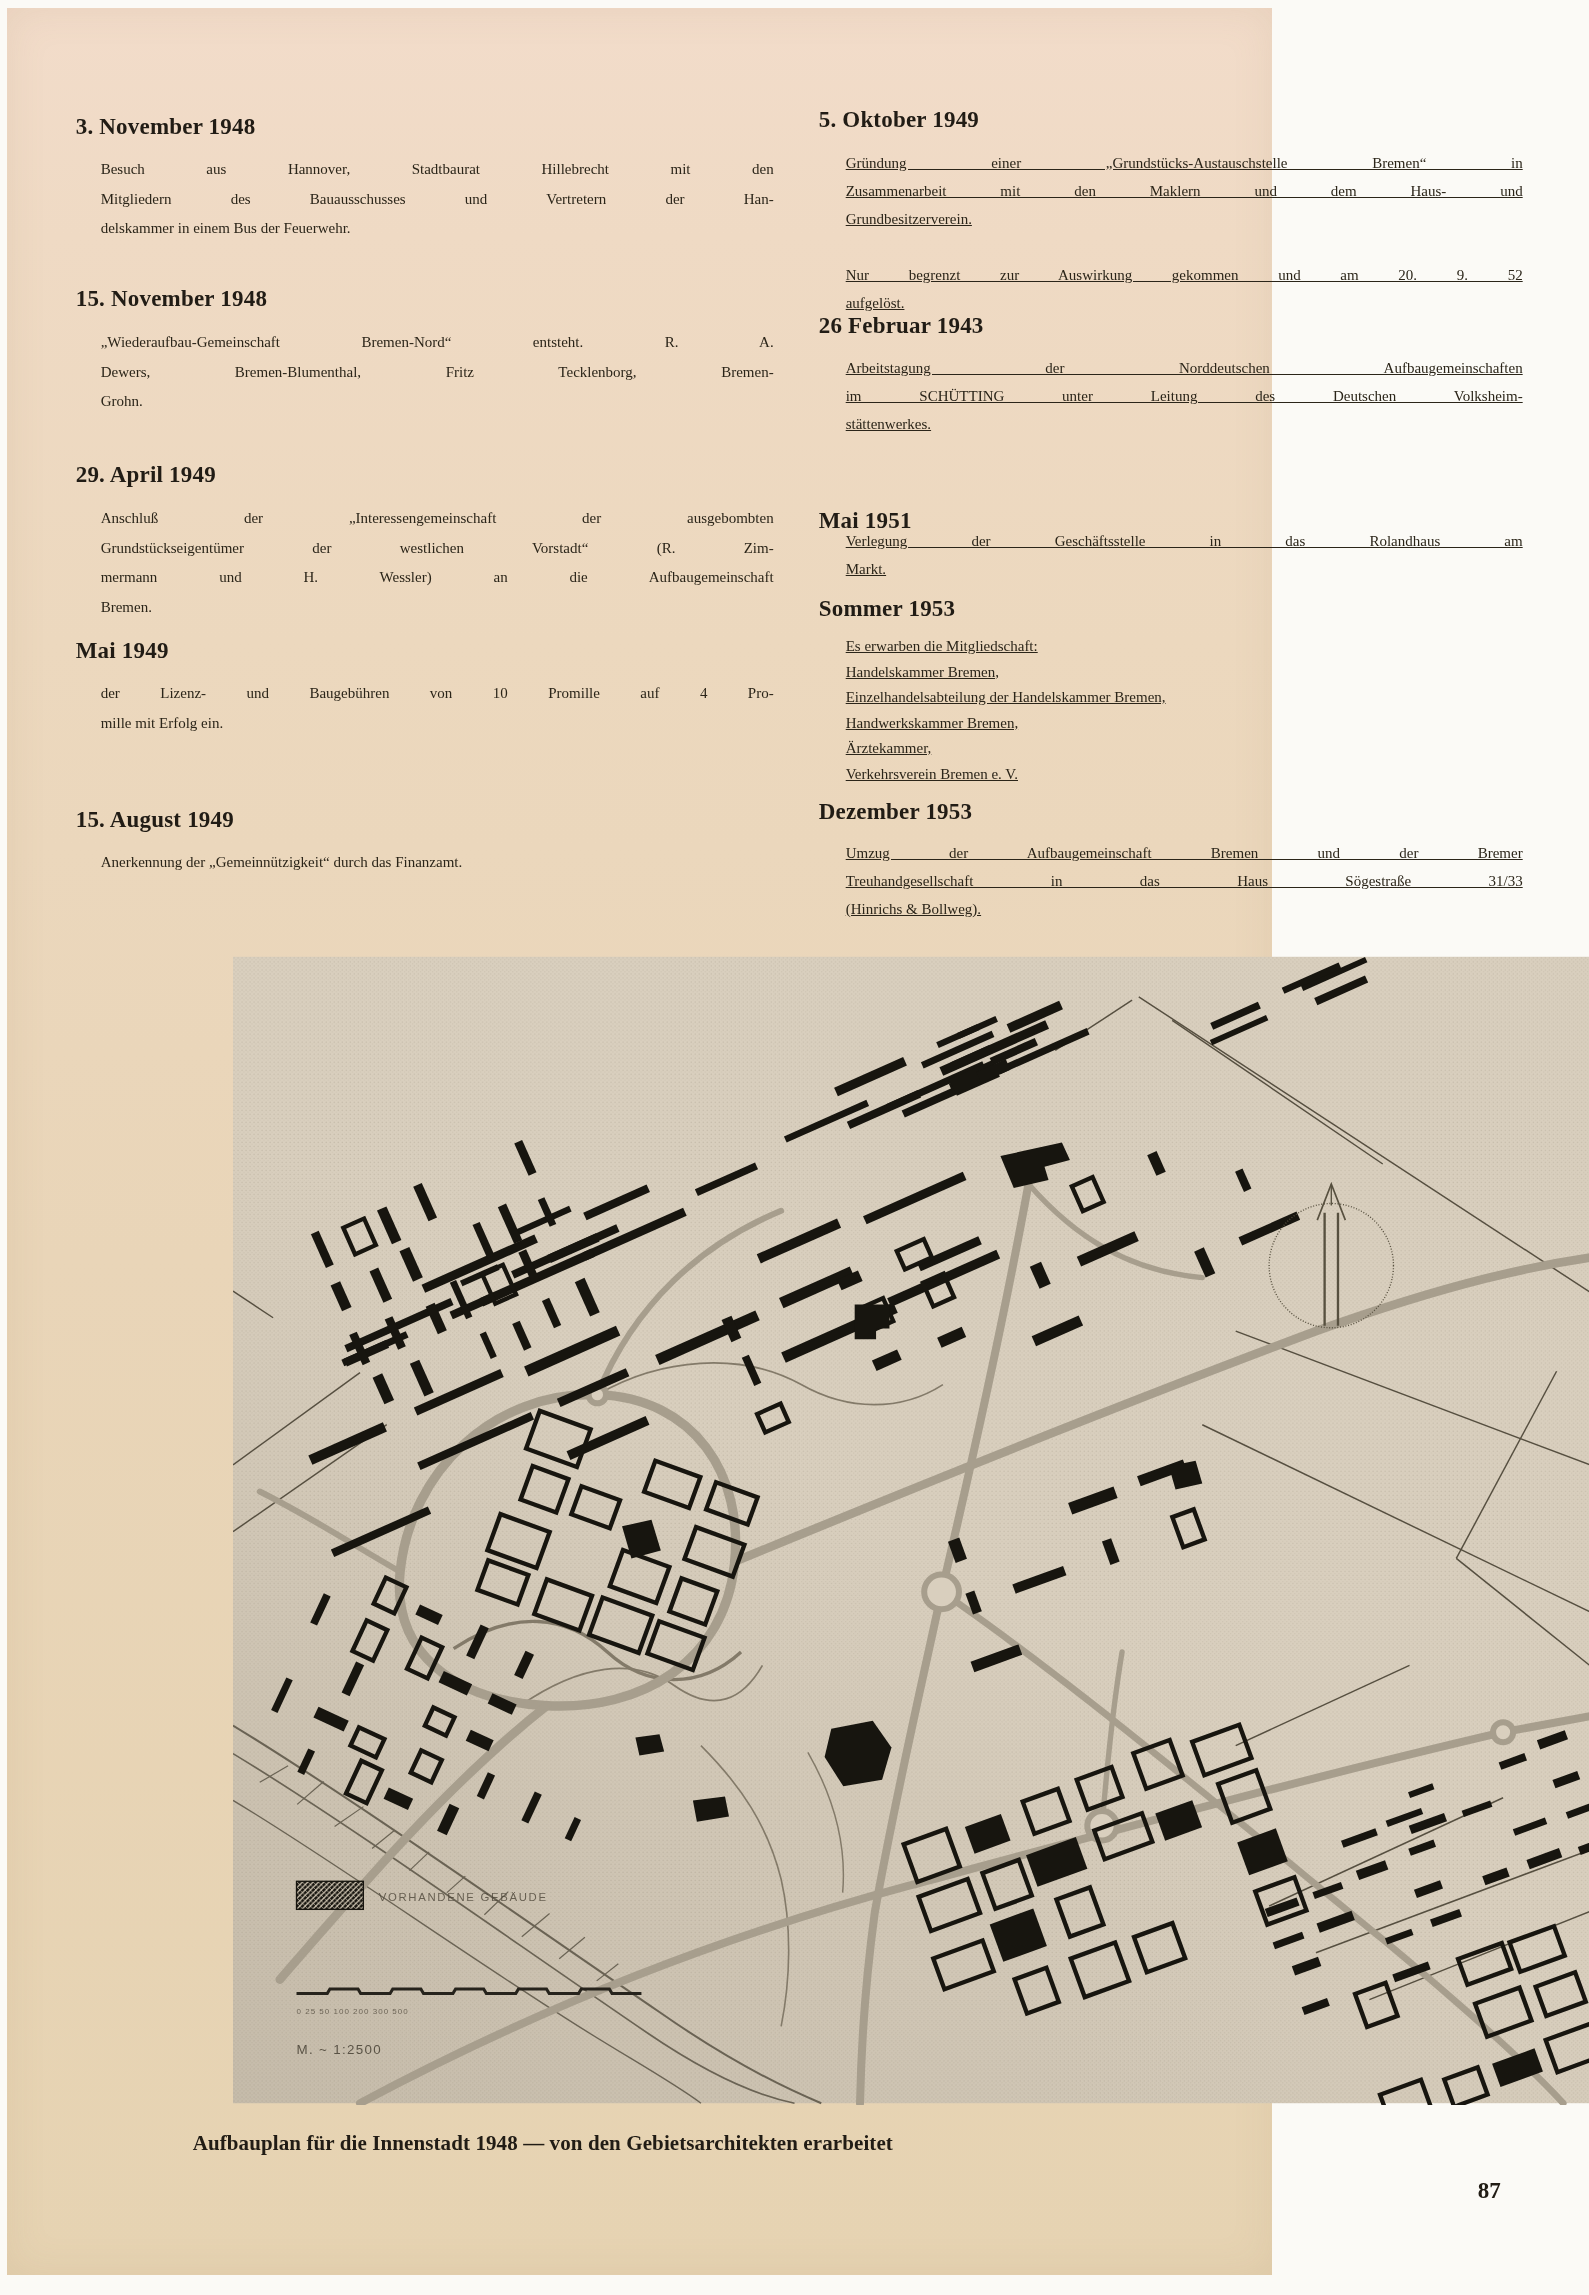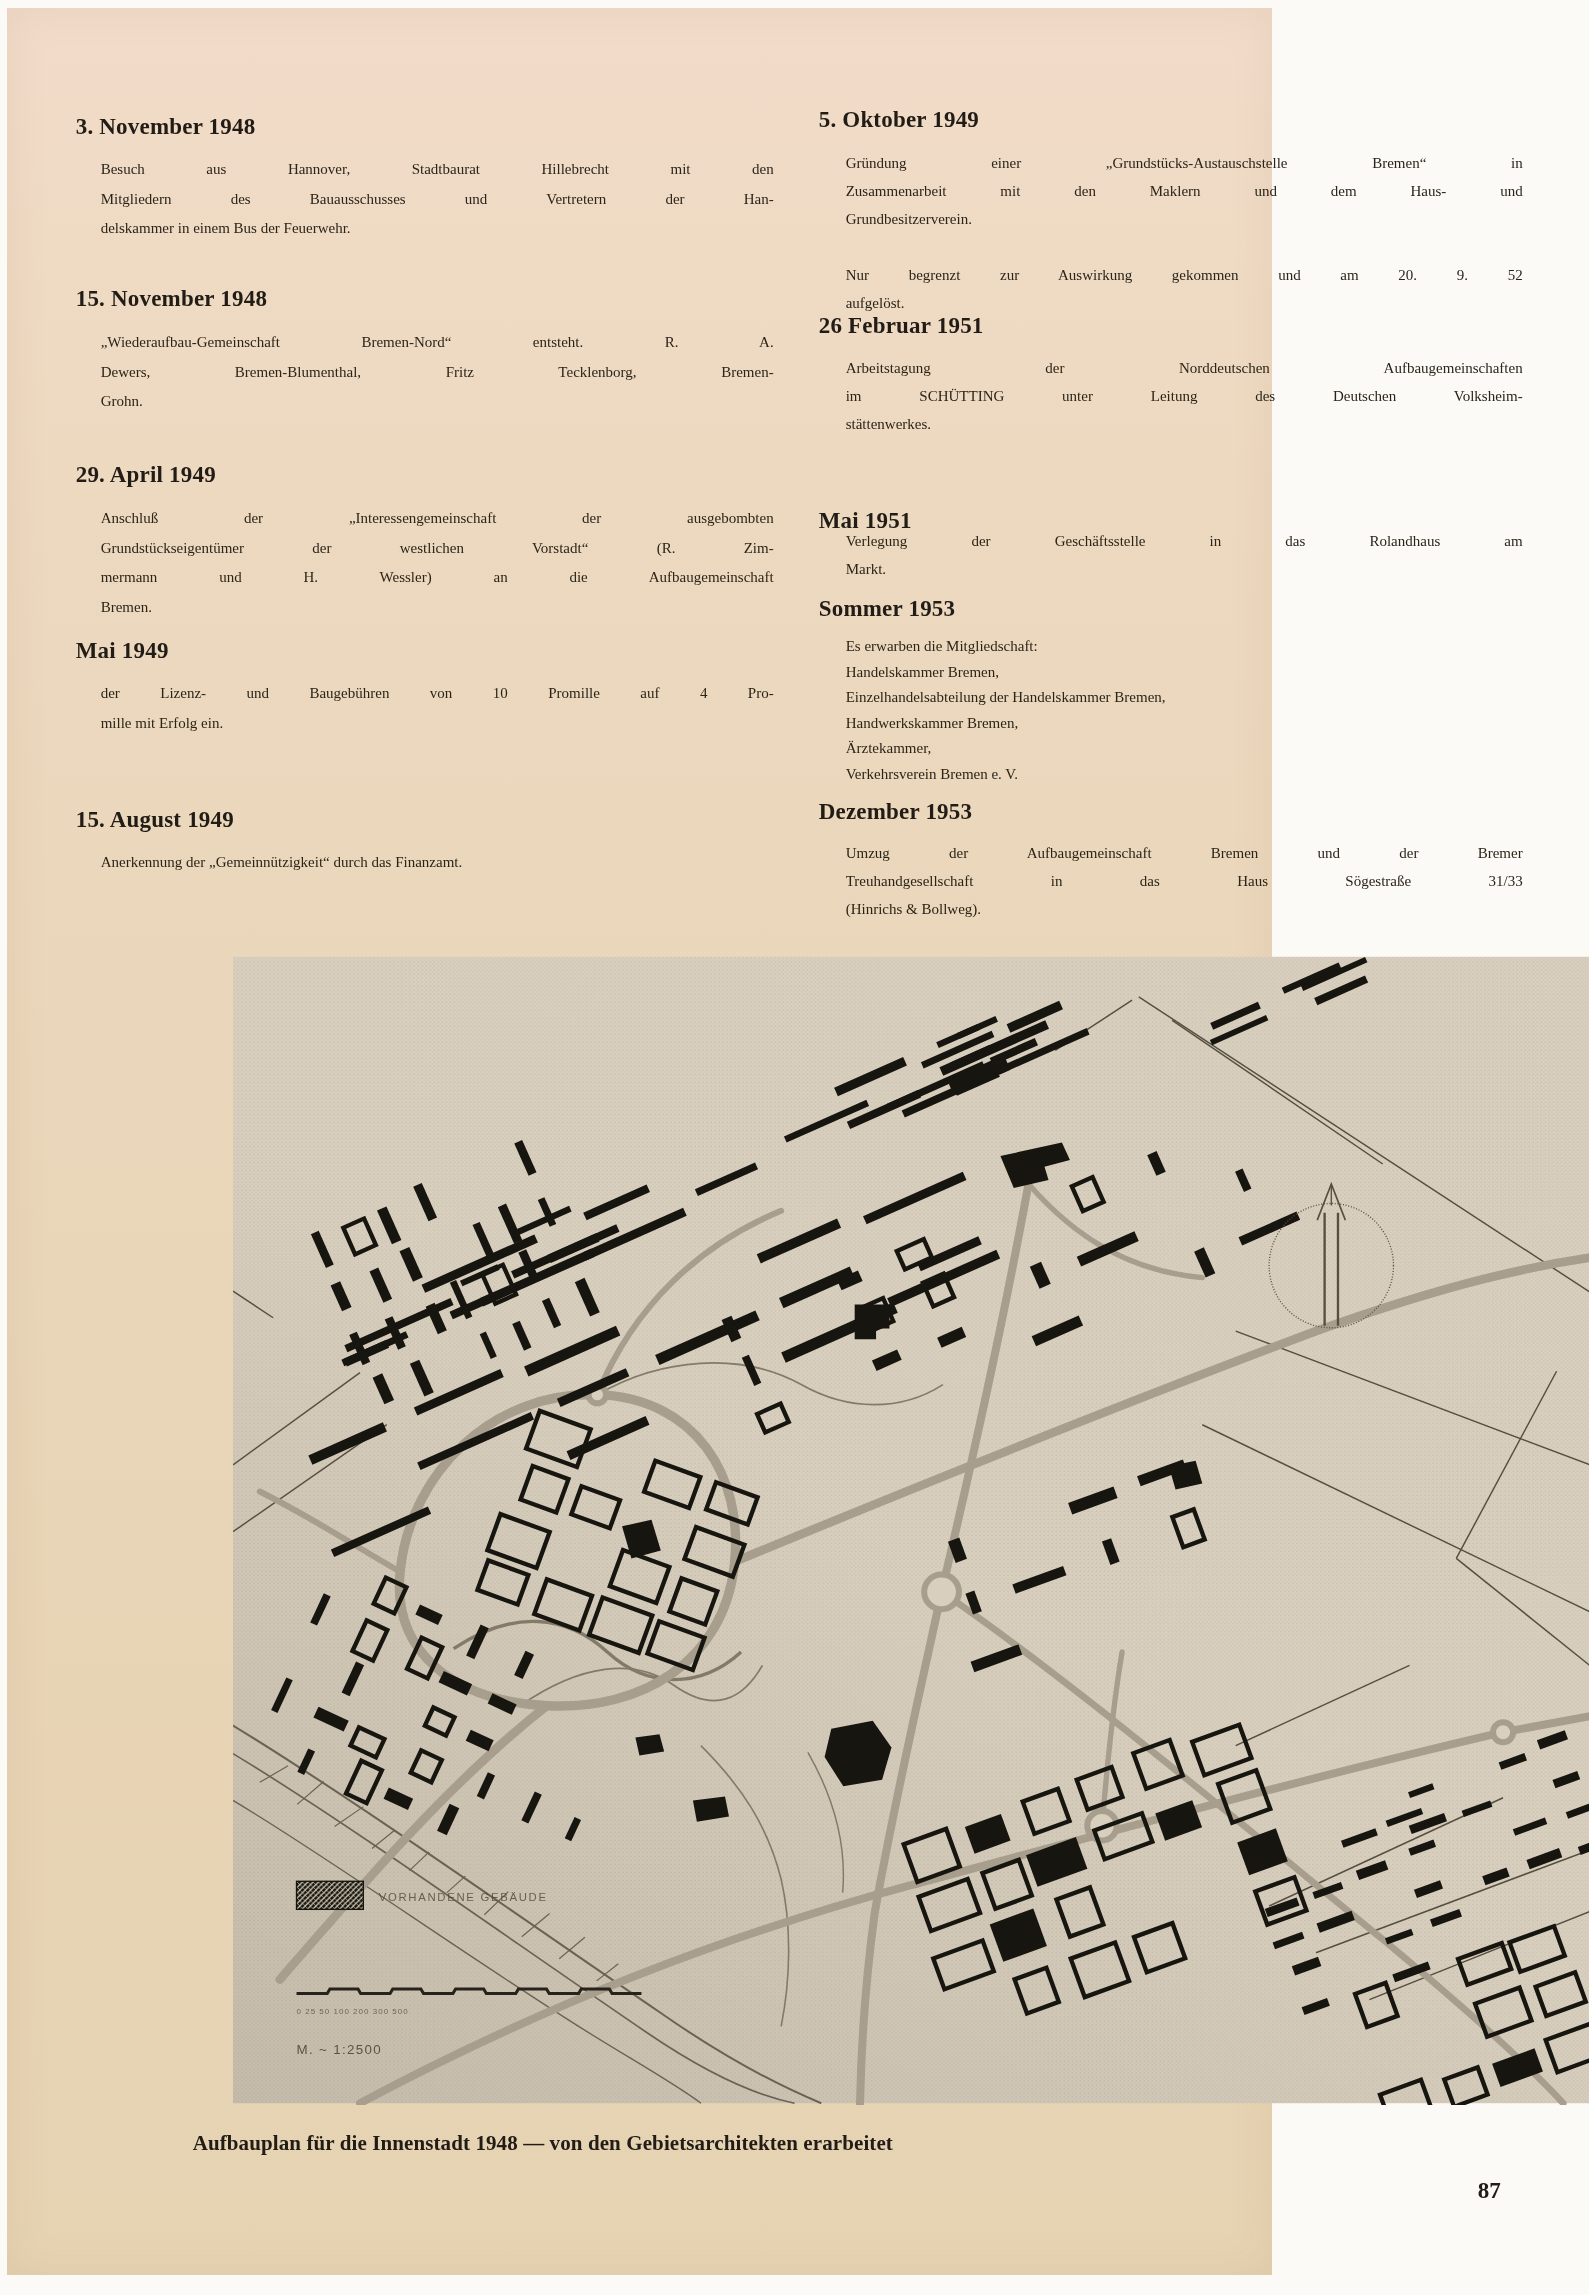--- a/index.html
+++ b/index.html
@@ -4,21 +4,21 @@
 <style>
   html,body{margin:0;padding:0;background:#fbfaf6;}
   body{width:1590px;height:2295px;position:relative;overflow:hidden;
        font-family:"Liberation Serif",serif;}
   .paper{position:absolute;left:6.7px;top:8px;width:1265px;height:2267px;
     background:linear-gradient(180deg,#f2dcca 0%,#efdac4 10%,#ecd8be 28%,#e9d5b8 55%,#e6d3b2 100%);
     box-shadow:inset 0 0 40px rgba(160,120,80,.12);}
   .t-head{position:absolute;font-weight:bold;font-size:23px;color:#211c15;
     letter-spacing:0.2px;white-space:nowrap;}
   .t-body{position:absolute;font-size:15px;color:#2b2519;line-height:29.5px;}
-  .col-right .t-body{line-height:28px;}
+  .col-right .t-body{line-height:28px;text-decoration:underline;}
   .t-body.tight{line-height:25.5px;}
   .jline{text-align:justify;text-align-last:justify;}
   .jl-last{text-align:left;text-align-last:left;}
   .caption{position:absolute;left:186px;top:2123px;width:1357px;text-align:left;
     font-weight:bold;font-size:21px;color:#211c15;letter-spacing:0.1px;}
   .pageno{position:absolute;left:1471px;top:2170px;font-weight:bold;
     font-size:23px;color:#211c15;}
   .map-wrap{position:absolute;left:186px;top:947px;width:1357px;height:1150px;margin-left:40px;}
   svg{display:block;}
 </style>
@@ -61,21 +61,21 @@
       <div class="t-head" style="left: 812px; top: 99px;">5. Oktober 1949</div>
       <div class="t-body" style="left: 839px; top: 141px; width: 677px;">
         <div class="jline">Gründung einer „Grundstücks-Austauschstelle Bremen“ in</div>
         <div class="jline">Zusammenarbeit mit den Maklern und dem Haus- und</div>
         <div class="jl-last">Grundbesitzerverein.</div>
       </div>
       <div class="t-body" style="left: 839px; top: 253px; width: 677px;">
         <div class="jline">Nur begrenzt zur Auswirkung gekommen und am 20. 9. 52</div>
         <div class="jl-last">aufgelöst.</div>
       </div>
-      <div class="t-head" style="left: 812px; top: 305px;">26 Februar 1951</div>
+      <div class="t-head" style="left: 812px; top: 305px;">26 Februar 1943</div>
       <div class="t-body" style="left: 839px; top: 346px; width: 677px;">
         <div class="jline">Arbeitstagung der Norddeutschen Aufbaugemeinschaften</div>
         <div class="jline">im SCHÜTTING unter Leitung des Deutschen Volksheim-</div>
         <div class="jl-last">stättenwerkes.</div>
       </div>
       <div class="t-head" style="left: 812px; top: 500px;">Mai 1951</div>
       <div class="t-body" style="left: 839px; top: 519px; width: 677px;">
         <div class="jline">Verlegung der Geschäftsstelle in das Rolandhaus am</div>
         <div class="jl-last">Markt.</div>
       </div>

